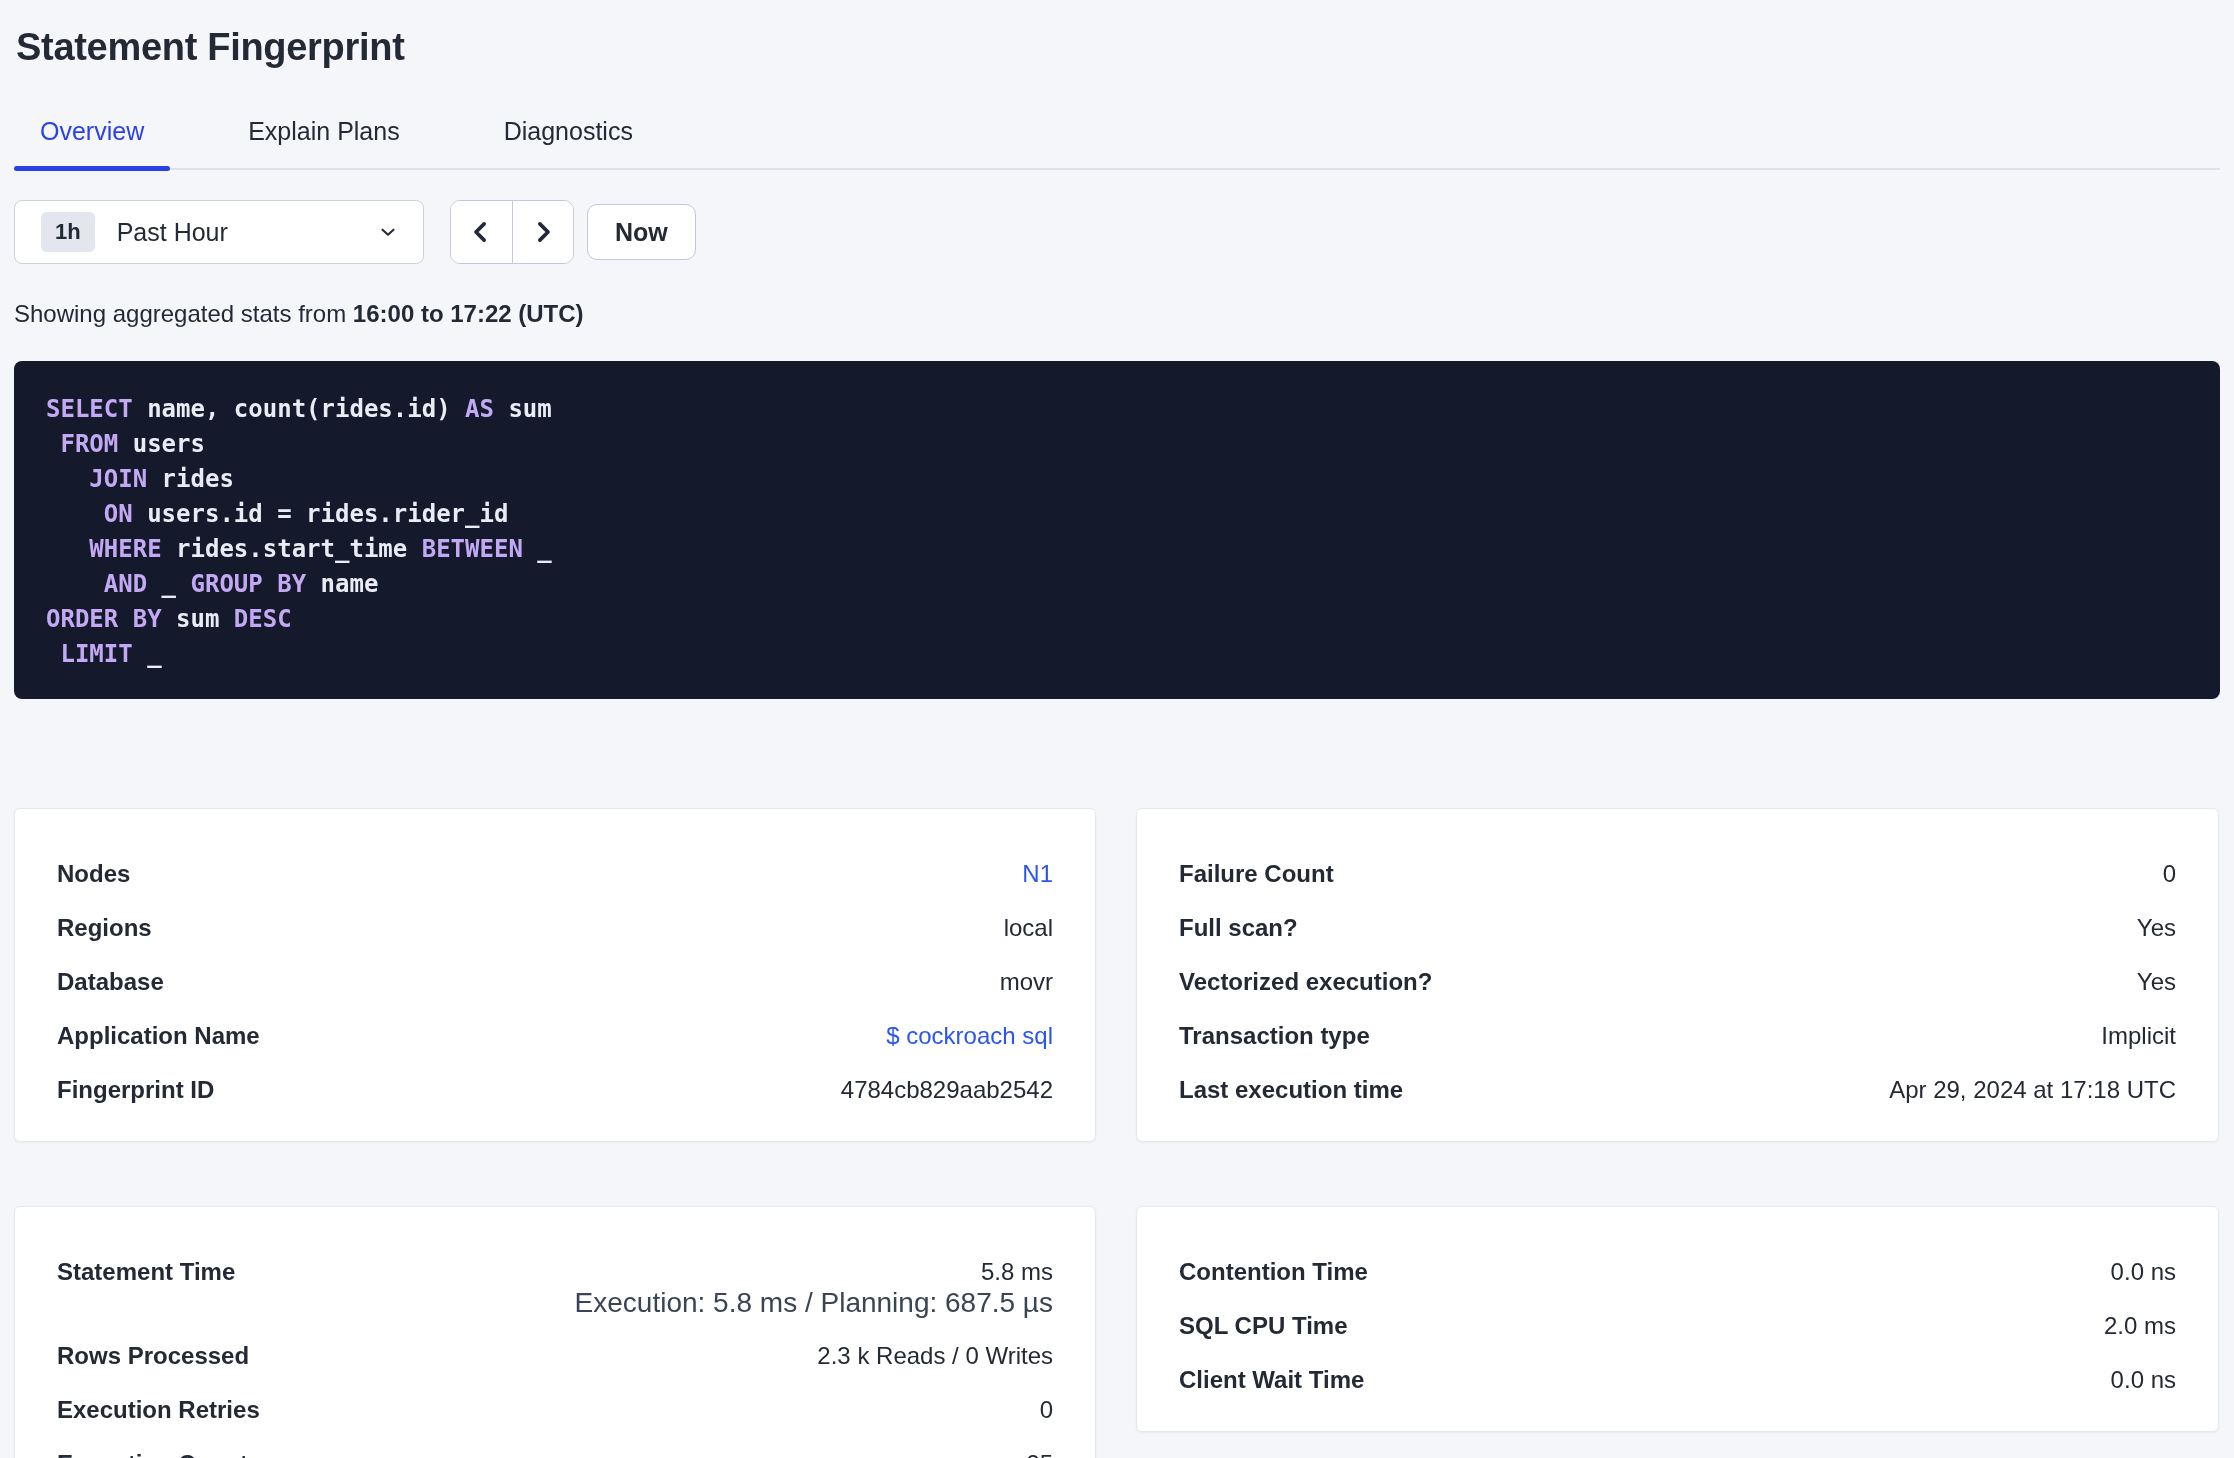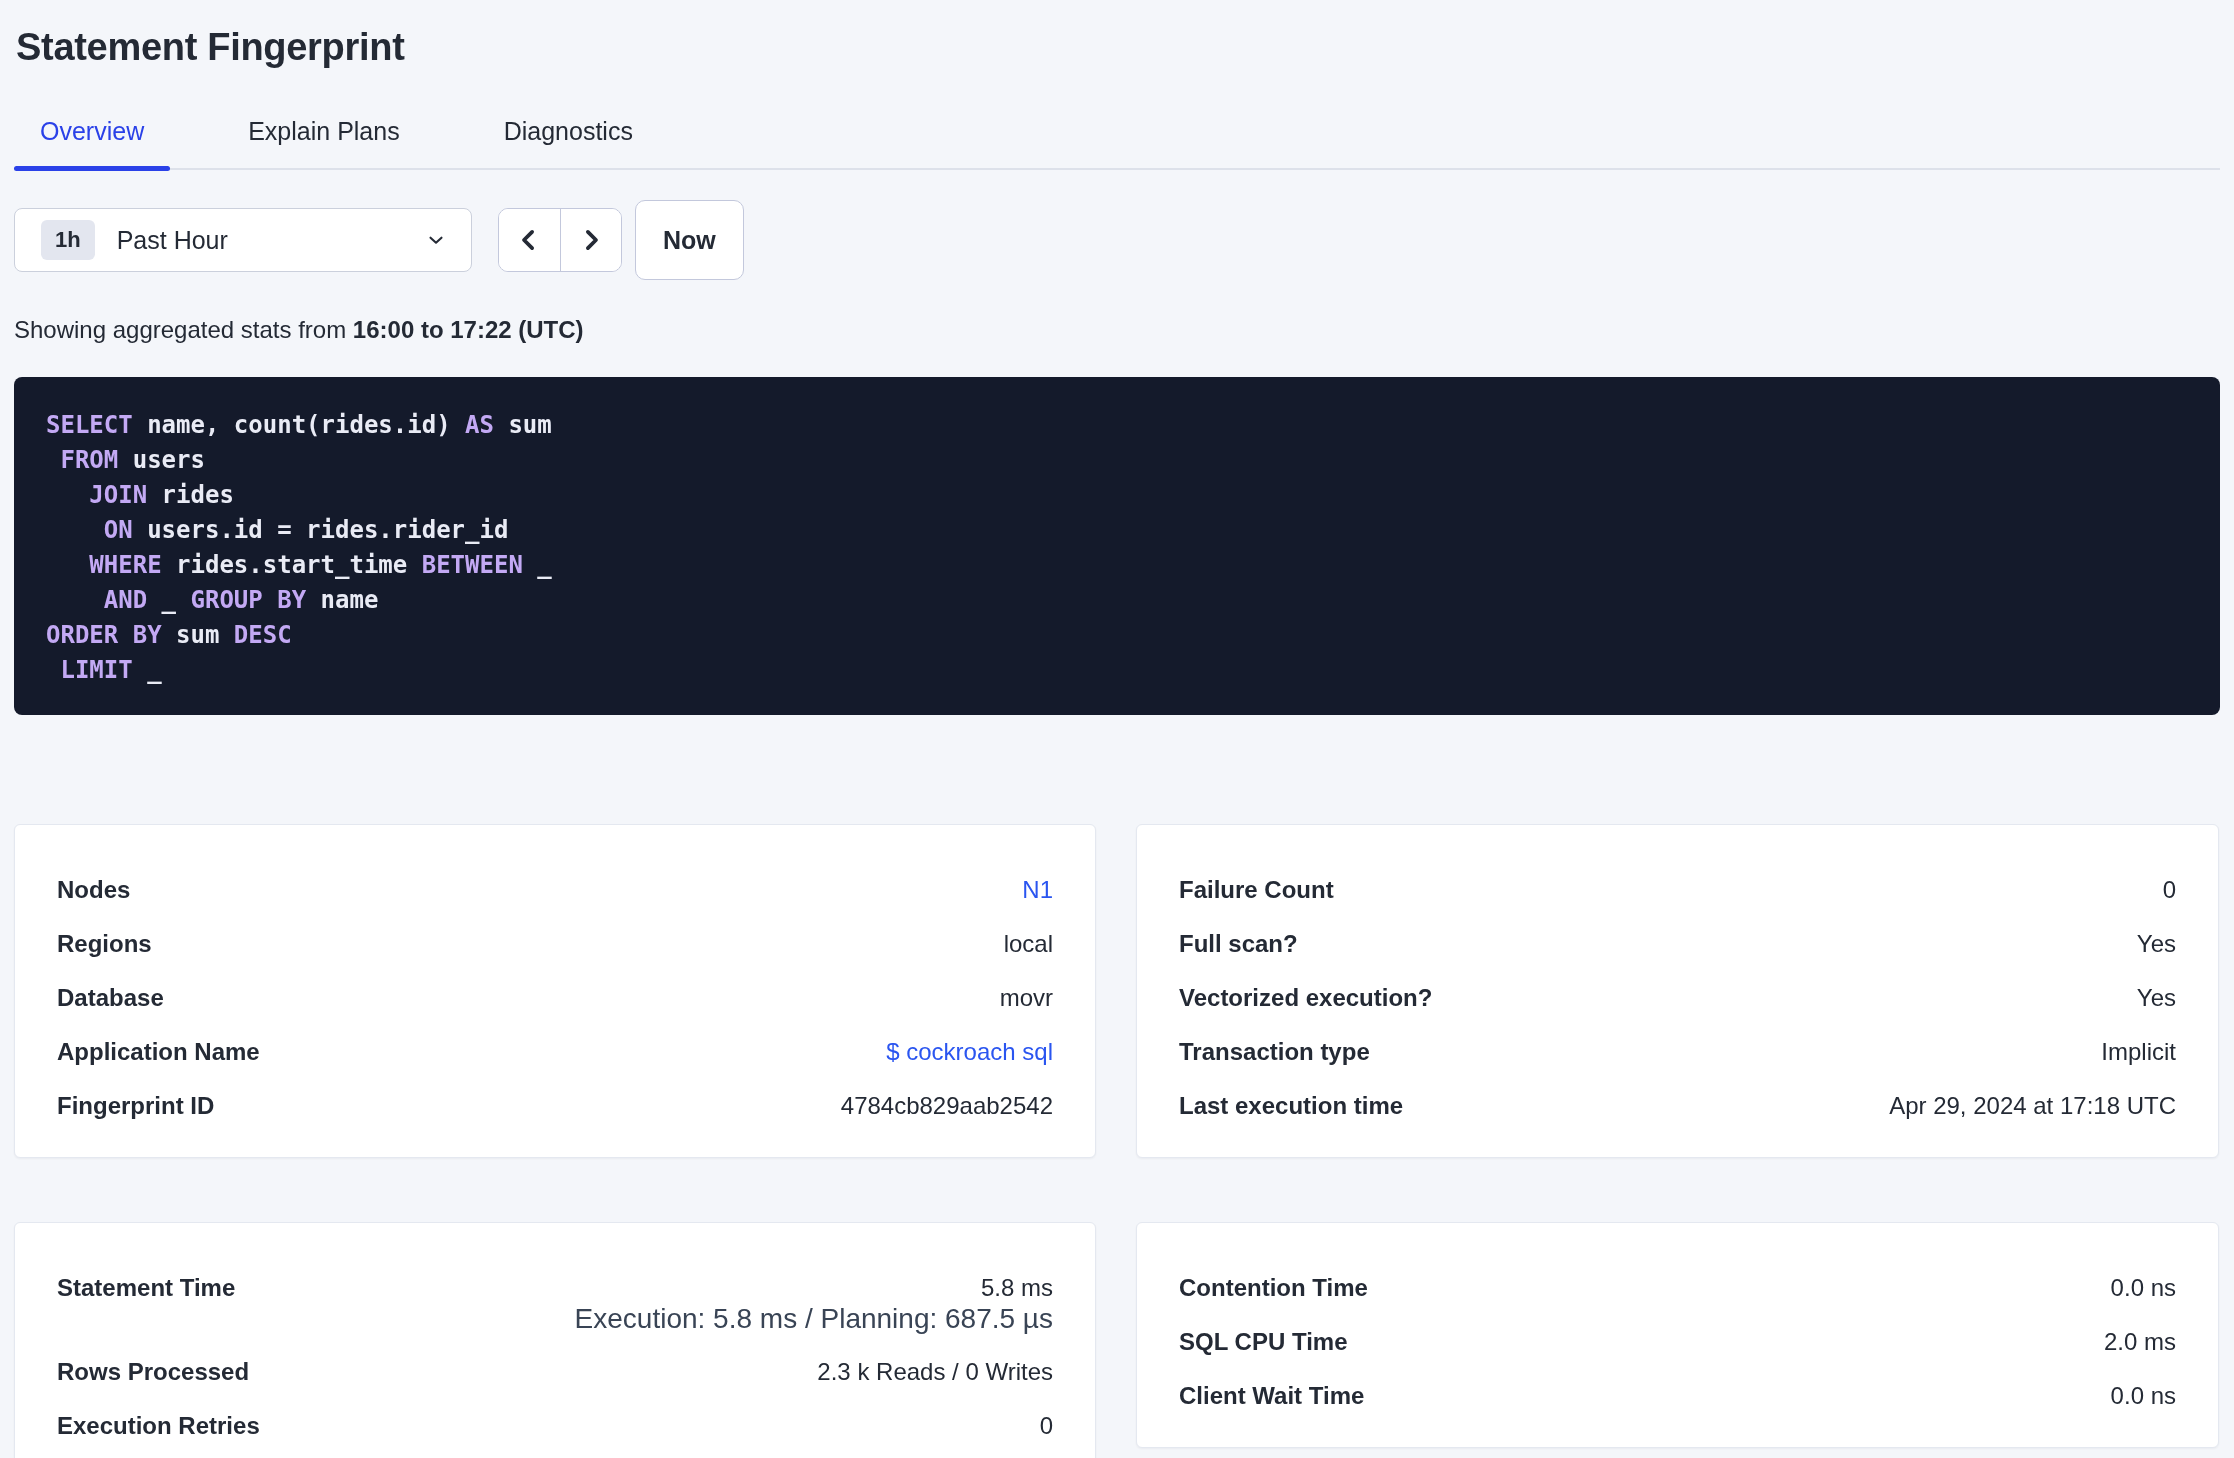--- a/index.html
+++ b/index.html
@@ -57,21 +57,21 @@
     background:var(--accent-blue);
   }
 
   
   .picker-row{
     margin-top:30px;
     display:flex;
     align-items:center;
   }
   .dropdown{
-    width:458px;
+    width:410px;
     height:64px;
     background:#fff;
     border:1px solid #CBD0DC;
     border-radius:8px;
     display:flex;
     align-items:center;
     padding:0 24px 0 26px;
     cursor:pointer;
   }
   .range-badge{
@@ -98,21 +98,21 @@
   .arrow-btn{
     flex:1;
     display:flex;align-items:center;justify-content:center;
     background:#fff;border:none;cursor:pointer;color:#1A1F2B;
     padding:0;
   }
   .arrow-btn + .arrow-btn{border-left:1px solid var(--button-border);}
 
   .now-btn{
     margin-left:13px;
-    height:80px;
+    height:56px;
     padding:0 27px;
     background:#fff;
     border:1px solid var(--button-border);
     border-radius:10px;
     font-family:"Liberation Sans", sans-serif;
     font-size:25px;
     font-weight:700;
     color:var(--text-dark);
     cursor:pointer;
   }

